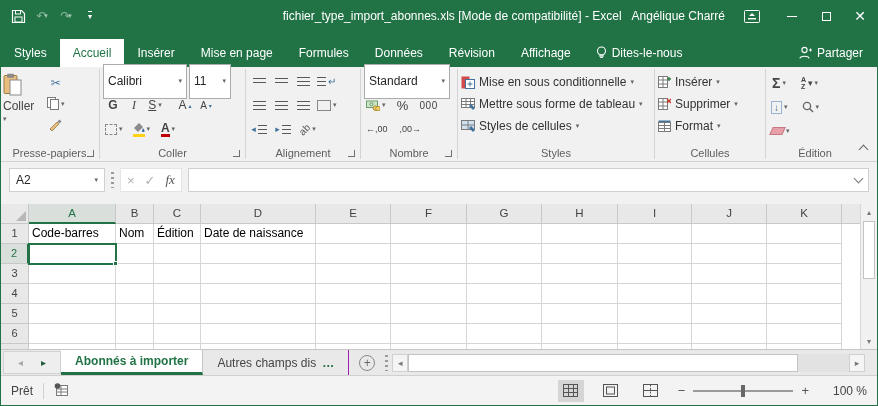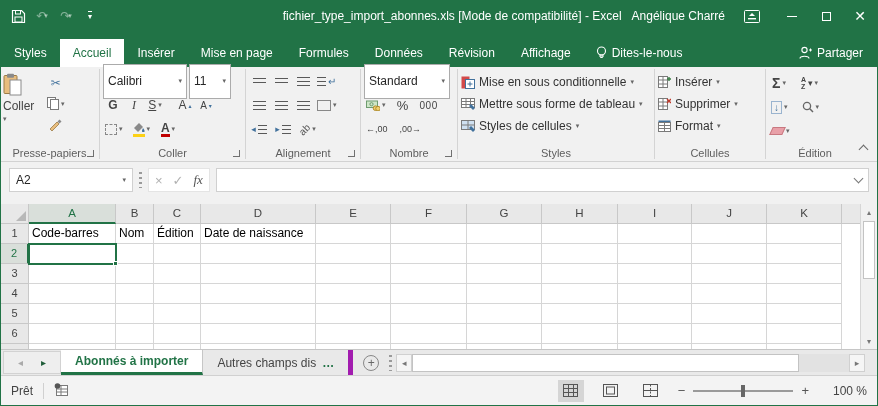--- a/index.html
+++ b/index.html
@@ -51,21 +51,21 @@
   .und-s { text-decoration:underline; }
   .smalltxt { font-size:9px; color:#444; }
   .stylerow { display:flex; align-items:center; gap:4px; height:22px; font-size:12px; color:#333; white-space:nowrap; }
   .cellrow { display:flex; align-items:center; gap:4px; height:22px; font-size:12px; color:#333; white-space:nowrap; }
   .collapse-chev { position:absolute; right:10px; bottom:8px; width:7px; height:7px; border-top:1.5px solid #666; border-left:1.5px solid #666; transform:rotate(45deg); }
   .ic-eraser { display:inline-block; width:13px; height:8px; background:#e8a0a8; border:1px solid #c87880; transform:skewX(-25deg); }
   .az { display:inline-flex; flex-direction:column; font-size:7px; font-weight:bold; line-height:7px; color:#444; }
 
   
   .fbar { height:42px; background:#f1f1f1; display:flex; align-items:center; padding:4px 8px 10px 8px; gap:6px; }
-  .namebox { width:124px; height:24px; background:#fff; border:1px solid #d0d0d0; display:flex; align-items:center; justify-content:space-between; padding:0 6px; font-size:12px; }
+  .namebox { width:96px; height:24px; background:#fff; border:1px solid #d0d0d0; display:flex; align-items:center; justify-content:space-between; padding:0 6px; font-size:12px; }
   .vdots { width:3px; height:16px; background:repeating-linear-gradient(to bottom,#9a9a9a 0,#9a9a9a 2px,transparent 2px,transparent 5px); }
   .fb-btns { display:flex; align-items:center; gap:10px; padding:0 6px; height:24px; background:#fff; border:1px solid #e4e4e4; }
   .fb-btns .g { color:#b0b0b0; font-size:13px; }
   .fb-fx { font-style:italic; font-family:"Liberation Serif",serif; color:#555; font-size:13px; }
   .finput { flex:1; height:24px; background:#fff; border:1px solid #d0d0d0; display:flex; align-items:center; justify-content:flex-end; padding:0 6px; }
   .chev-down { width:7px; height:7px; border-right:1.5px solid #777; border-bottom:1.5px solid #777; transform:rotate(45deg); margin-top:-4px; }
 
   
   .gridband { height:145px; position:relative; background:#fff; overflow:hidden; }
   .colheads { display:flex; height:20px; }
@@ -85,21 +85,21 @@
   .vscroll { position:absolute; top:0; right:0; width:17px; height:145px; background:#f1f1f1; border-left:1px solid #d6d6d6; display:flex; flex-direction:column; }
   .vs-btn { height:16px; display:flex; align-items:center; justify-content:center; color:#777; font-size:8px; }
   .vs-thumb { height:58px; margin:1px 2px; background:#fff; border:1px solid #c3c3c3; }
   .vs-fill { flex:1; }
 
   
   .sheetbar { height:26px; background:#e9e9e9; border-top:1px solid #c6c6c6; display:flex; align-items:stretch; font-size:12px; }
   .navbox { display:flex; align-items:center; gap:18px; padding:0 14px; border-right:1px solid #c6c6c6; background:#eee; margin:1px 0 1px 2px; border:1px solid #d2d2d2; }
   .nav-dis { color:#aaa; font-size:10px; }
   .nav-en { color:#1e5c38; font-size:10px; }
-  .stab { display:flex; align-items:center; padding:0 14px; border-right:5px solid #a21caf; color:#444; white-space:nowrap; }
+  .stab { display:flex; align-items:center; padding:0 14px; border-right:1px solid #a21caf; color:#444; white-space:nowrap; }
   .stab.active { background:#fff; color:#217346; font-weight:bold; border-bottom:3px solid #217346; border-right:1px solid #c6c6c6; }
   .ellip { color:#217346; font-weight:bold; margin-left:6px; }
   .addsheet { width:16px; height:16px; border:1px solid #888; border-radius:50%; color:#666; display:flex; align-items:center; justify-content:center; font-size:12px; line-height:1; align-self:center; margin:0 10px; }
   .hscroll { display:flex; align-items:center; flex:1; margin:3px 12px 3px 4px; }
   .hs-btn { width:16px; height:18px; background:#f5f5f5; border:1px solid #d0d0d0; color:#777; font-size:9px; display:flex; align-items:center; justify-content:center; }
   .hs-thumb { height:18px; flex:4.2; background:#fff; border:1px solid #c3c3c3; }
   .hs-track { height:18px; flex:0.55; background:#e2e2e2; }
 
   
   .statusbar { height:30px; background:#f3f3f3; border-top:1px solid #d0d0d0; display:flex; align-items:center; padding:0 10px; font-size:12px; color:#444; }

